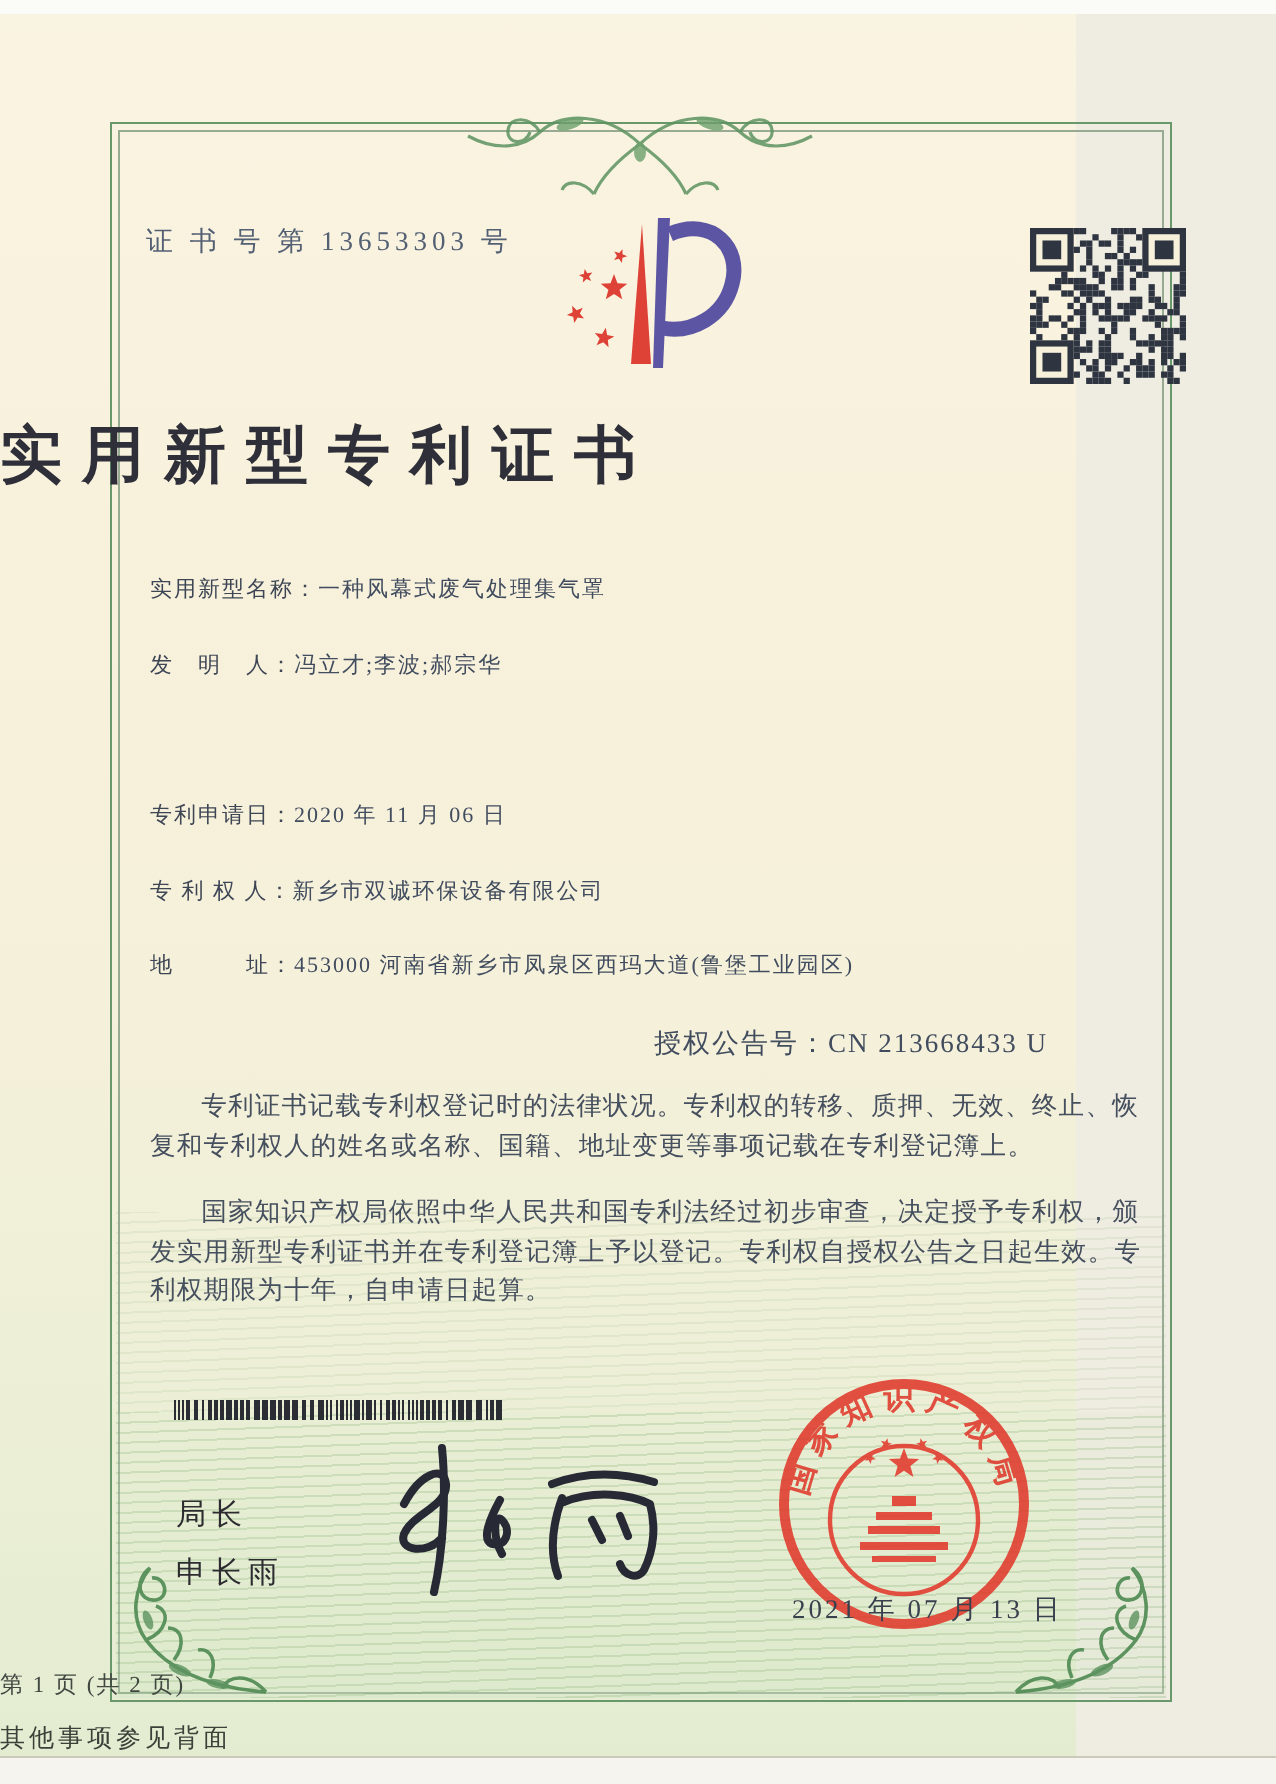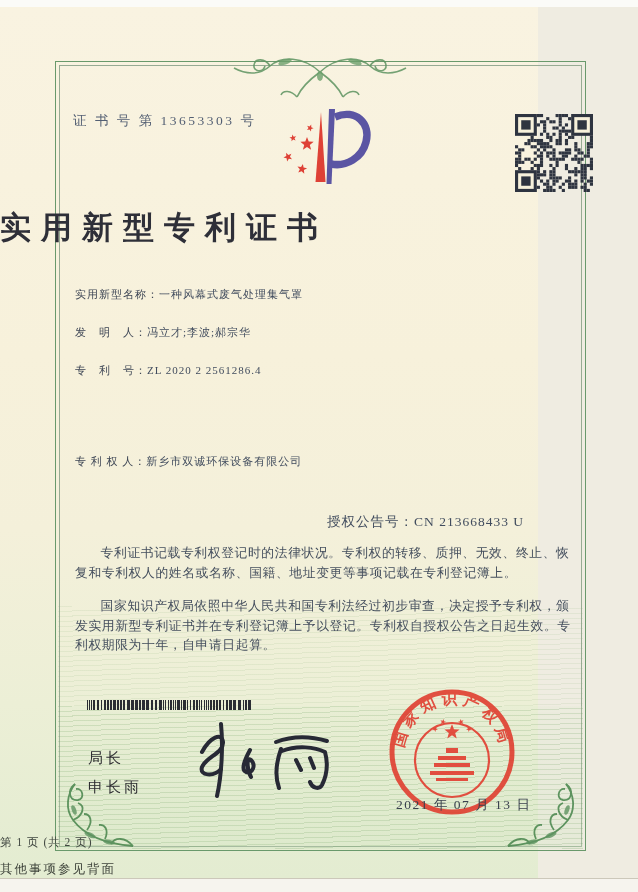--- a/index.html
+++ b/index.html
@@ -28,21 +28,21 @@
 
   .logo { position:absolute; left:278px; top:100px; }
   .qr   { position:absolute; left:515px; top:108px; }
 
   .title { position:absolute; left:0; top:201px; width:638px; text-align:left;
            font-size:31px; font-weight:600; letter-spacing:10px; color:#2e2f38; }
 
   .field-row { position:absolute; left:75px; font-size:11px; color:#414c5e; letter-spacing:1px; white-space:nowrap; }
   .field-row .lab { color:#3e4655; }
   .row-0{top:281px} .row-1{top:319px} .row-2{top:357px} .row-3{top:394px}
-  .row-4{top:448px} .row-5{top:469px} .row-6{top:507px}
+  .row-4{top:432px} .row-5{top:469px} .row-6{top:507px}
   .row-7{position:absolute; left:327px; top:507px; font-size:13.5px; color:#414c5e; letter-spacing:1px; white-space:nowrap;}
 
   .paras { position:absolute; left:75px; top:538px; width:500px; font-size:12.8px;
            line-height:19.5px; color:#454f5e; letter-spacing:.6px; }
   .paras p { text-indent:2em; margin-bottom:14px; }
 
   .barcode { position:absolute; left:87px; top:694px; }
 
   .officer { position:absolute; left:88px; top:737px; font-family:"Liberation Sans","DejaVu Sans",sans-serif;
              font-size:15px; color:#2c2c30; letter-spacing:3px; line-height:29px; }
@@ -352,22 +352,23 @@
       <rect x="60" y="6" width="9" height="9" fill="#2e3440"></rect>
       <rect x="0" y="54" width="21" height="21" fill="#2e3440"></rect>
       <rect x="3" y="57" width="15" height="15" fill="#f7f1db"></rect>
       <rect x="6" y="60" width="9" height="9" fill="#2e3440"></rect>
     </svg>
 
   <div class="title">实用新型专利证书</div>
 
   <div class="field-row row-0"><span class="lab">实用新型名称：</span><span>一种风幕式废气处理集气罩</span></div>
   <div class="field-row row-1"><span class="lab">发　明　人：</span><span>冯立才;李波;郝宗华</span></div>
-  <div class="field-row row-2"><span class="lab">专　利　号：</span><span>ZL 2020 2 2561286.4</span></div>
+  <div class="field-row row-3"><span class="lab">专利申请日：</span><span>2020 年 11 月 06 日</span></div>
   <div class="field-row row-4"><span class="lab">专 利 权 人：</span><span>新乡市双诚环保设备有限公司</span></div>
+  <div class="field-row row-5"><span class="lab">地　　　址：</span><span>453000 河南省新乡市凤泉区西玛大道(鲁堡工业园区)</span></div>
   <div class="row-7"><span class="lab">授权公告号：</span><span>CN 213668433 U</span></div>
 
   <div class="paras">
     <p>专利证书记载专利权登记时的法律状况。专利权的转移、质押、无效、终止、恢复和专利权人的姓名或名称、国籍、地址变更等事项记载在专利登记簿上。</p>
     <p>国家知识产权局依照中华人民共和国专利法经过初步审查，决定授予专利权，颁发实用新型专利证书并在专利登记簿上予以登记。专利权自授权公告之日起生效。专利权期限为十年，自申请日起算。</p>
   </div>
 
   <svg class="barcode" id="barcode-svg" width="165" height="10" viewBox="0 0 165 10">
       <rect x="0" y="0" width="1" height="10" fill="#2a2d33"></rect>
       <rect x="2" y="0" width="1" height="10" fill="#2a2d33"></rect>

